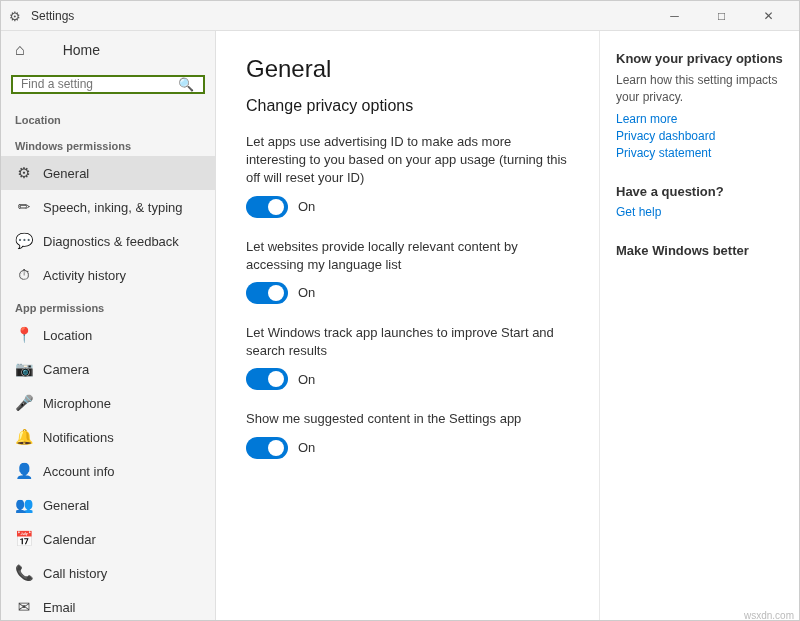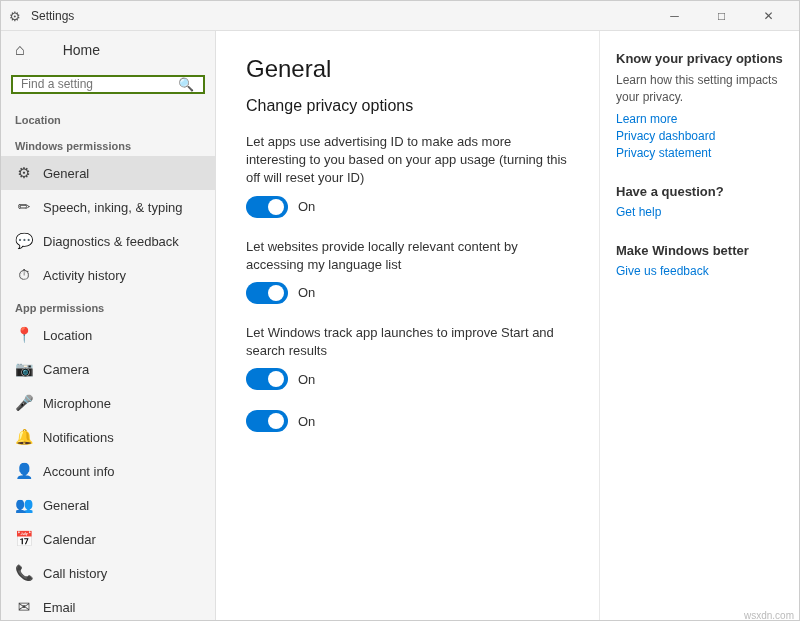--- a/index.html
+++ b/index.html
@@ -342,20 +342,21 @@
         <div class="setting-desc">Let Windows track app launches to improve Start and search results</div>
         <div class="toggle-row">
           <div class="toggle">
             <div class="toggle-thumb"></div>
           </div>
           <span class="toggle-label">On</span>
         </div>
       </div>
 
       <div class="setting-item">
+        <div class="setting-desc">Show me suggested content in the Settings app</div>
         <div class="toggle-row">
           <div class="toggle">
             <div class="toggle-thumb"></div>
           </div>
           <span class="toggle-label">On</span>
         </div>
       </div>
     </div>
 
     <div class="right-panel">
@@ -367,19 +368,18 @@
         <a class="right-link">Privacy statement</a>
       </div>
 
       <div class="right-section">
         <div class="right-section-title">Have a question?</div>
         <a class="right-link">Get help</a>
       </div>
 
       <div class="right-section">
         <div class="right-section-title">Make Windows better</div>
-        <a class="right-link">Give us feedback</a>
       </div>
     </div>
   </div>
 </div>
 
 <div class="watermark">wsxdn.com</div>
 
 </body></html>

